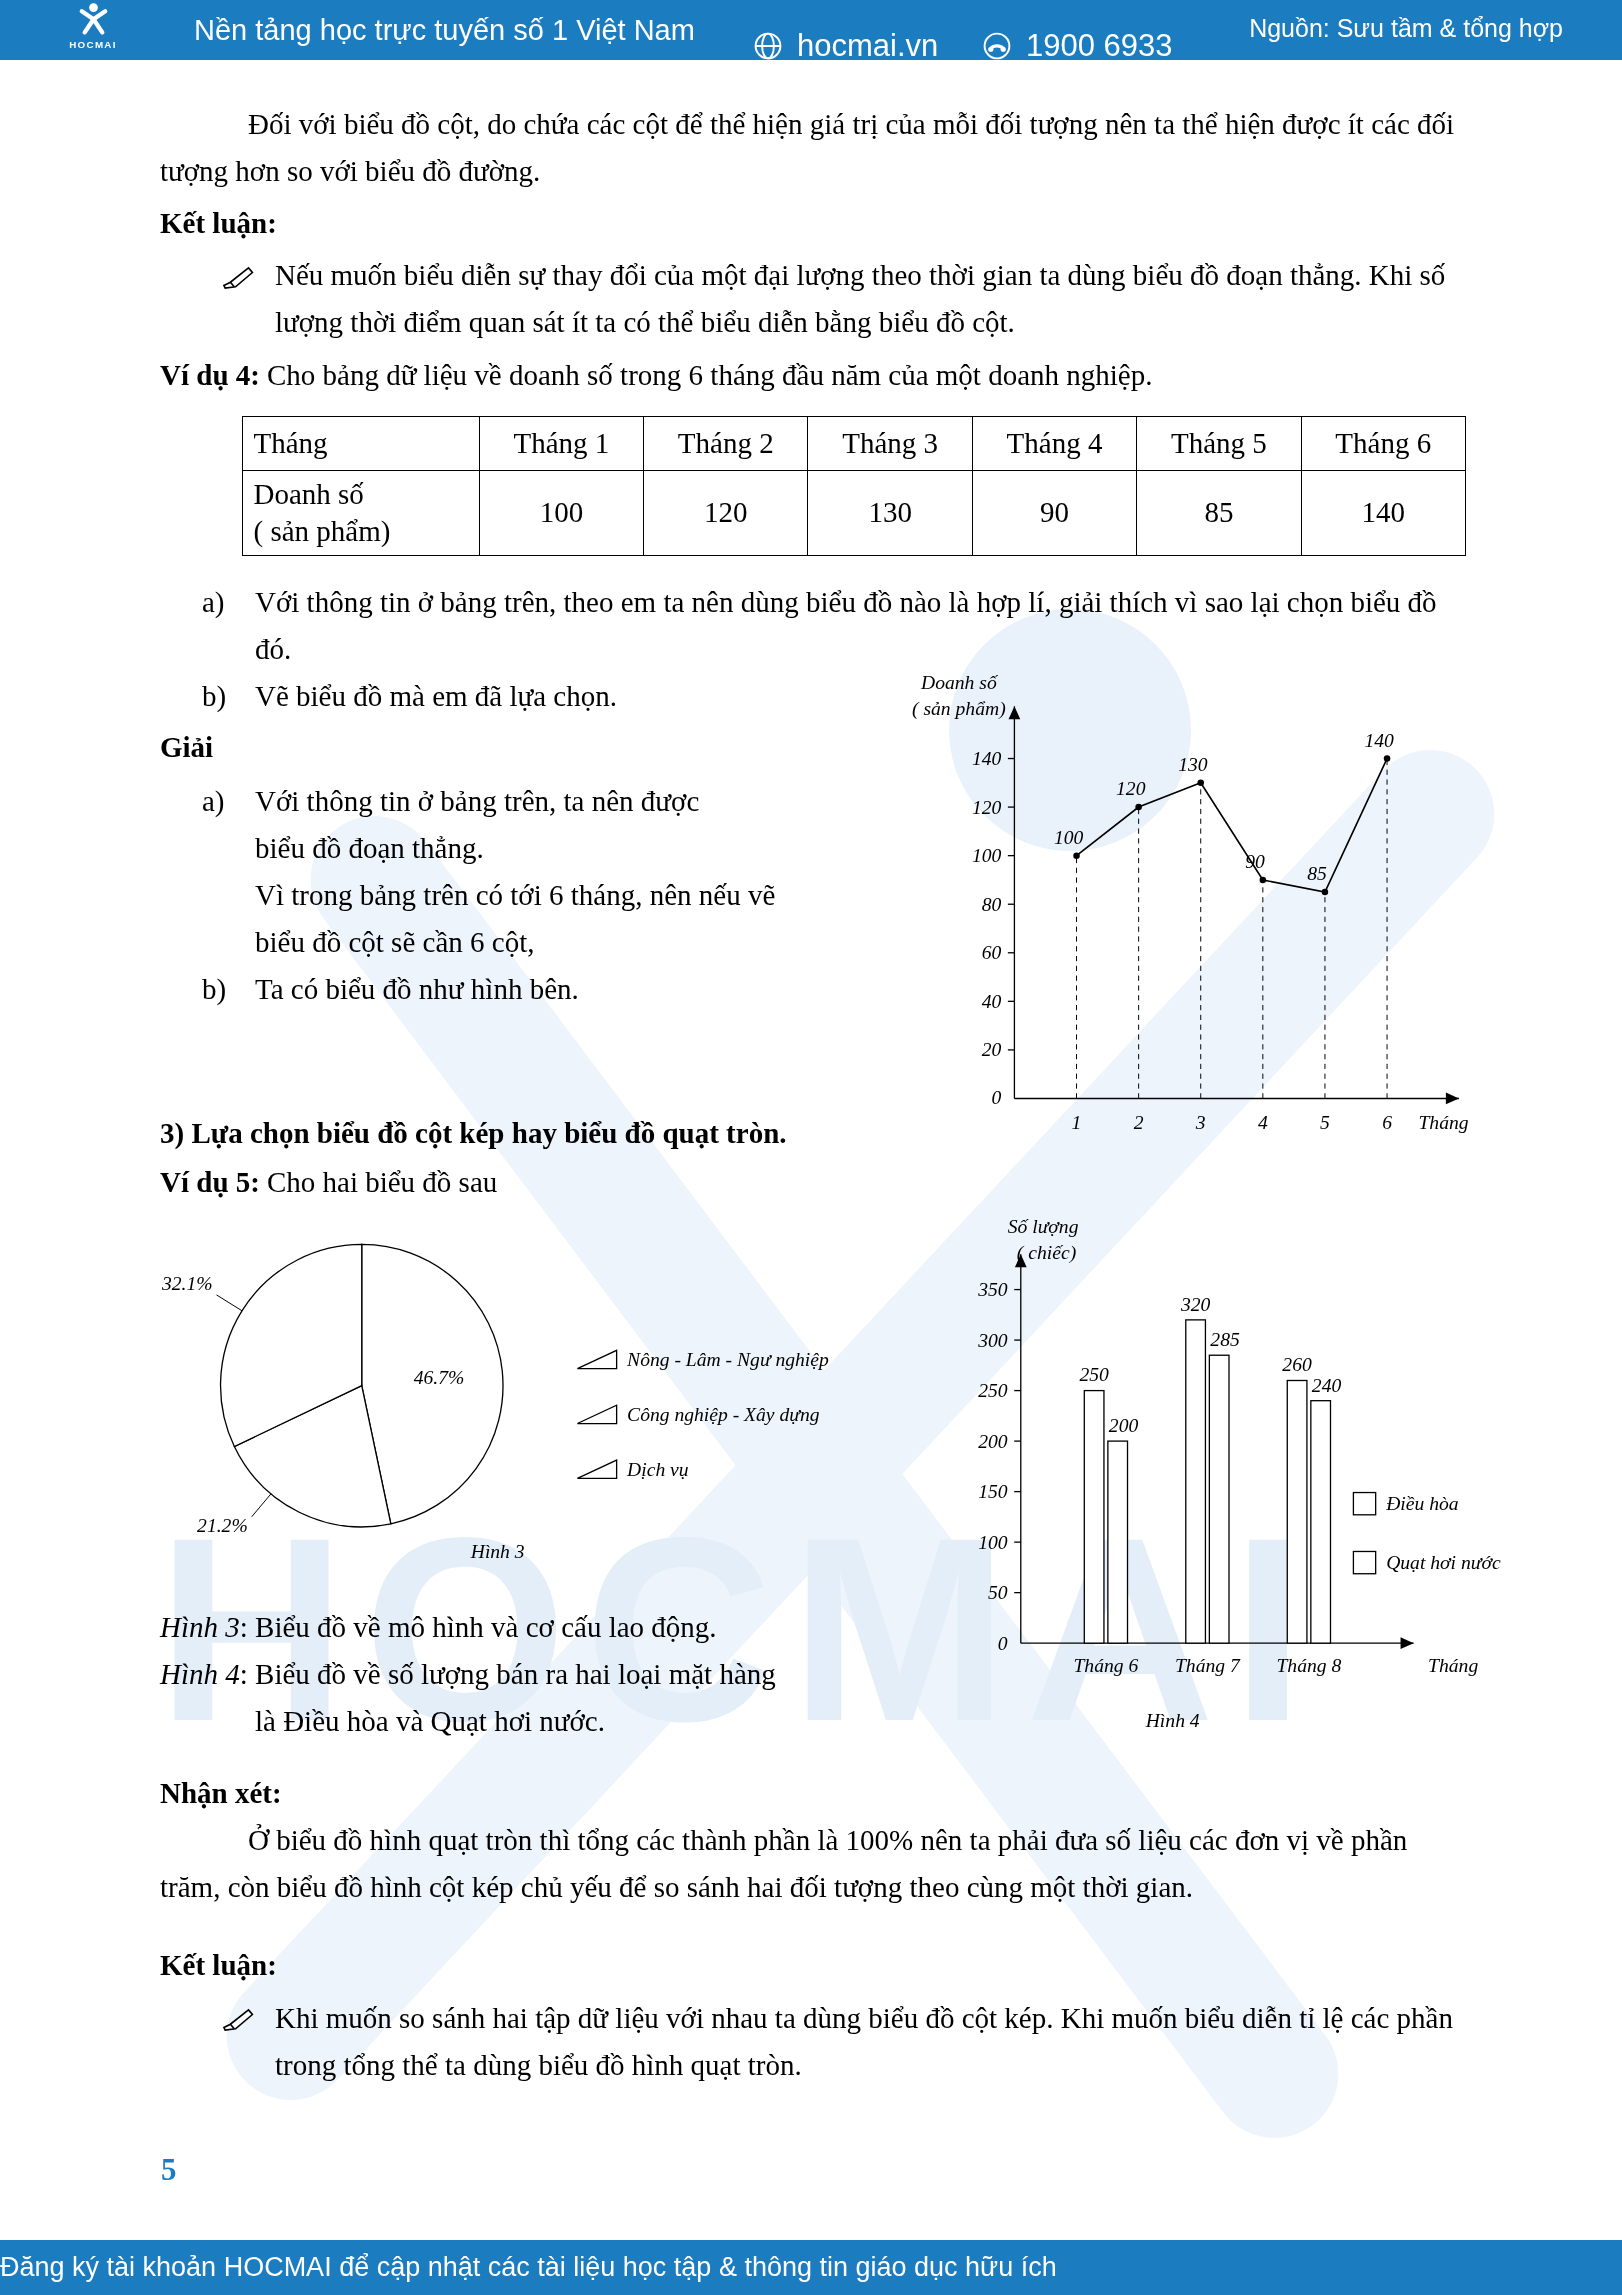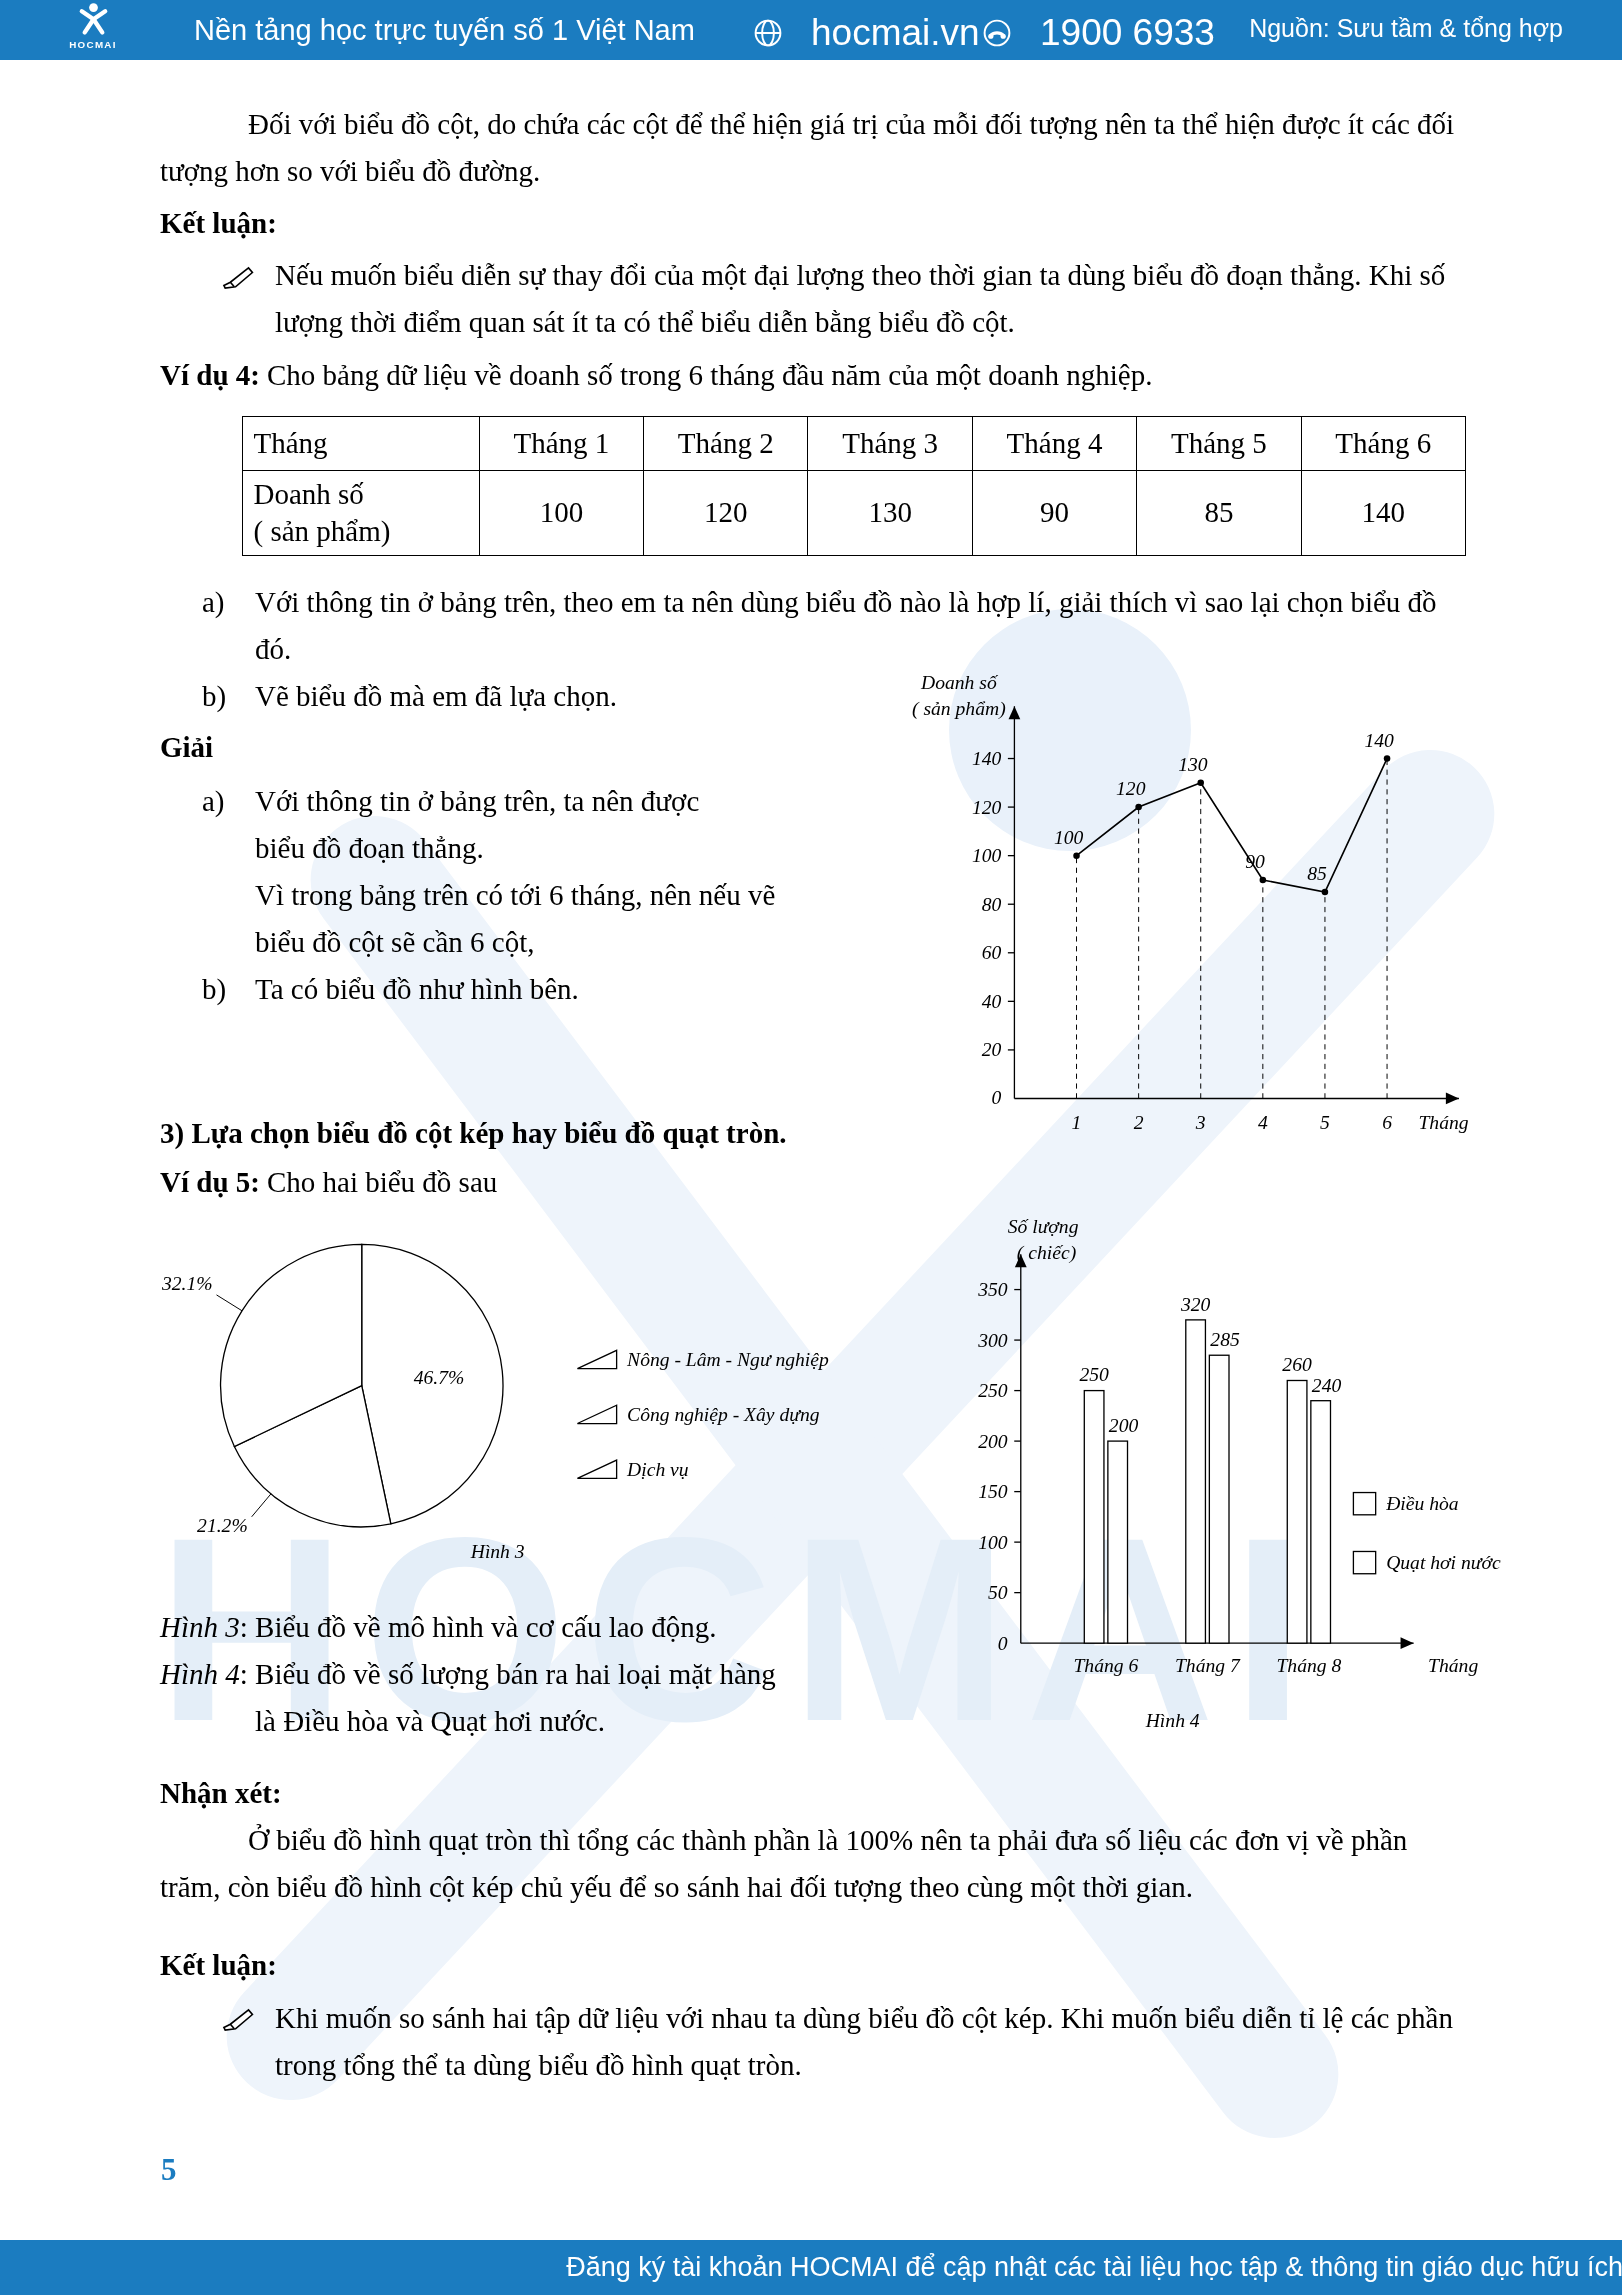--- a/index.html
+++ b/index.html
@@ -7,25 +7,25 @@
     width:1623px;height:2295px;position:relative;background:#fff;
     font-family:"Liberation Serif","DejaVu Serif",serif;
     font-size:29px;line-height:47px;color:#000;overflow:hidden;
   }
   
   .hdr{position:absolute;top:0;left:0;width:100%;height:60px;background:#1b7cc0;z-index:3;
        color:#fff;font-family:"Liberation Sans","DejaVu Sans",sans-serif}
   .hlogo{position:absolute;left:47px;top:1.3px;width:92px;text-align:center;line-height:normal}
   .hlogo .brand{display:block;font-size:9.8px;font-weight:bold;letter-spacing:1.3px;margin-top:-3.9px}
   .tagline{position:absolute;left:194px;top:13.7px;font-size:29px;line-height:normal}
-  .hitem{position:absolute;top:12px;font-size:37px;line-height:normal;display:flex;align-items:center;gap:28px}
+  .hitem{position:absolute;top:28px;font-size:31px;line-height:normal;display:flex;align-items:center;gap:14px}
   .hweb{left:753px}.hphone{left:982px}
   .hsrc{position:absolute;right:60px;top:13.7px;font-size:25px;line-height:normal}
   .ftr{position:absolute;bottom:0;left:0;width:100%;height:55px;background:#1b7cc0;z-index:3;
-       display:flex;align-items:center;justify-content:flex-end;color:#fff;
+       display:flex;align-items:center;justify-content:flex-start;color:#fff;
        font-family:"Liberation Sans","DejaVu Sans",sans-serif;font-size:27px}
   .pagenum{position:absolute;left:161px;top:2152px;color:#1b7cc0;font-weight:bold;font-size:31px;z-index:2;line-height:normal}
   
   .wm{position:absolute;inset:0;z-index:0;overflow:hidden}
   .wm-bar{position:absolute;border-radius:72px;background:#eef4fb}
   .wm-b1{width:1799px;height:128px;left:-39px;top:1361px;transform:rotate(-47deg)}
   .wm-b2{width:1623px;height:128px;left:13px;top:1413px;transform:rotate(53deg)}
   .wm-circle{position:absolute;width:242px;height:242px;border-radius:50%;background:#e9f1fa;left:949px;top:609px}
   .wm-text{position:absolute;left:157px;top:1479px;font-family:"Liberation Sans","DejaVu Sans",sans-serif;
            font-weight:bold;font-size:262px;letter-spacing:17px;color:#e4eef8;white-space:nowrap;line-height:normal}

